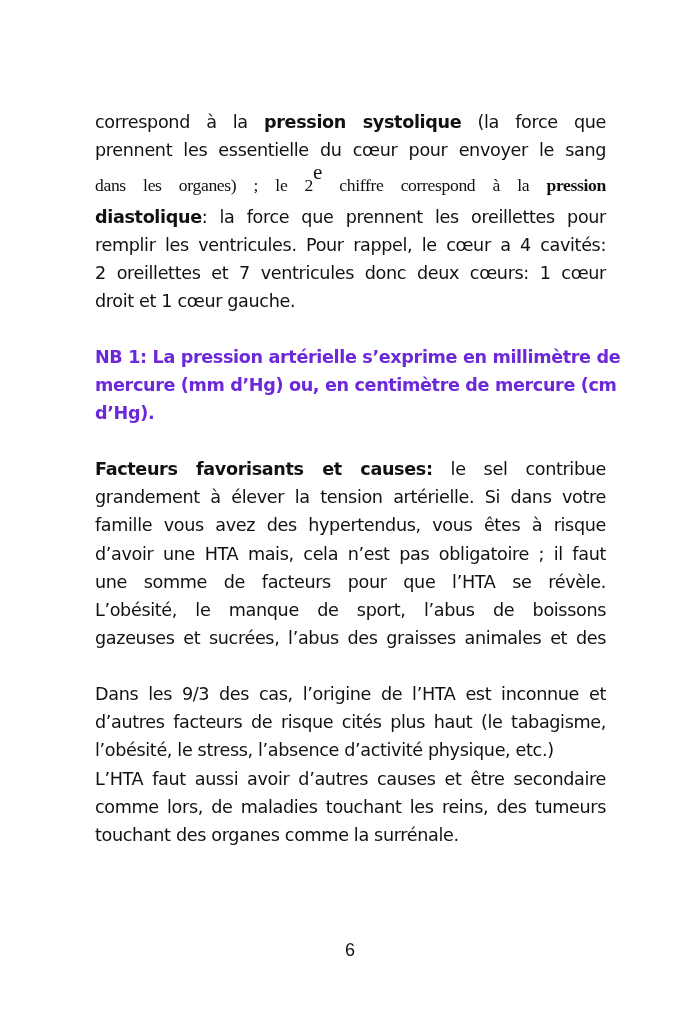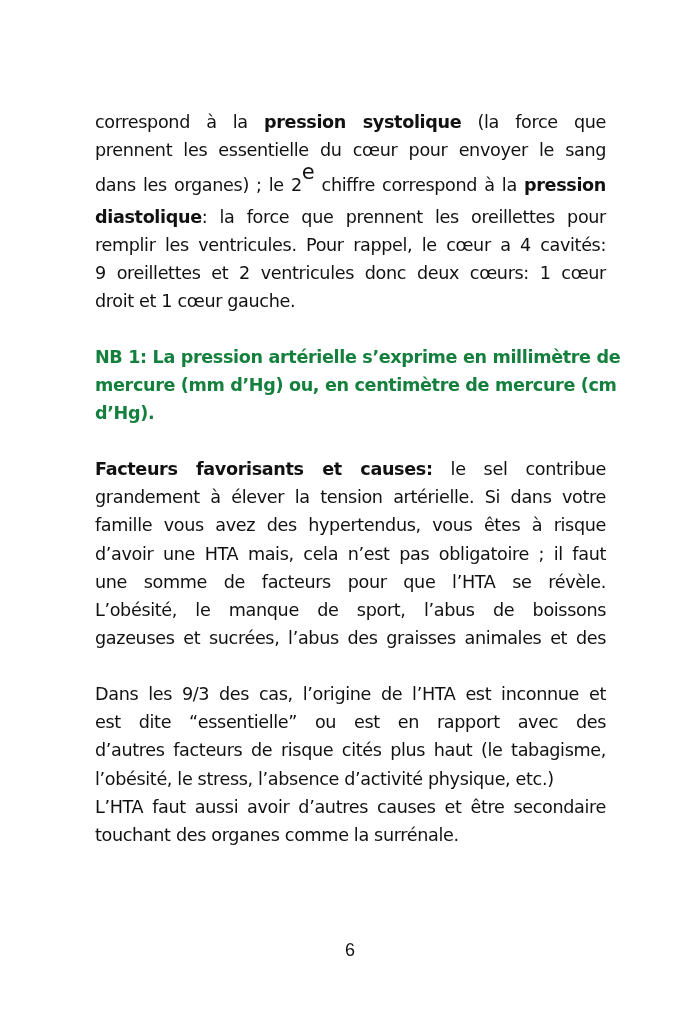--- a/index.html
+++ b/index.html
@@ -3,38 +3,38 @@
 <meta charset="utf-8">
 <style>
   html, body { margin: 0; padding: 0; background: #ffffff; }
   body { width: 700px; height: 1028px; position: relative; overflow: hidden;
          font-family: "DejaVu Sans", sans-serif; color: #111111; }
   .page { position: absolute; left: 95px; top: 88px; width: 511px; margin-top: 20px; }
   .line { display: block; font-size: 17.6px; line-height: 28.3px; white-space: nowrap;
           text-align: justify; text-align-last: justify; letter-spacing: -0.35px; }
   .line.last { text-align-last: left; }
   .b { font-weight: bold; }
-  .red { color: #15803d; font-weight: bold; }
+  .red { color: #6d28d9; font-weight: bold; }
   sup { font-size: 21px; line-height: 0; vertical-align: 12px; }
-  .tall { line-height: 36px; padding-top: 2px; }
+  .tall { line-height: 36px; padding-top: 2px; font-family: Liberation Serif, serif; }
   .gap { height: 27px; }
   .pagenum { position: absolute; top: 940px; left: 0; width: 700px; text-align: center;
              font-family: "Liberation Sans", sans-serif; font-size: 18px; color: #111; }
 </style>
 </head>
 <body>
 
 <div class="page">
   <div>
     <span class="line"><span>correspond à la </span><span class="b">pression systolique</span><span> (la force que</span></span>
     <span class="line">prennent les essentielle du cœur pour envoyer le sang</span>
     <span class="line tall"><span>dans les organes) ; le 2</span><sup>e</sup><span> chiffre correspond à la </span><span class="b">pression</span></span>
     <span class="line"><span class="b">diastolique</span><span>: la force que prennent les oreillettes pour</span></span>
     <span class="line">remplir les ventricules. Pour rappel, le cœur a 4 cavités:</span>
-    <span class="line">9 oreillettes et 2 ventricules donc deux cœurs: 1 cœur</span>
+    <span class="line">2 oreillettes et 7 ventricules donc deux cœurs: 1 cœur</span>
     <span class="line last">droit et 1 cœur gauche.</span>
   </div>
 
   <div class="gap"></div>
 
   <div>
     <span class="line red">NB 1: La pression artérielle s’exprime en millimètre de</span>
     <span class="line red">mercure (mm d’Hg) ou, en centimètre de mercure (cm</span>
     <span class="line red last">d’Hg).</span>
   </div>
@@ -48,21 +48,21 @@
     <span class="line">d’avoir une HTA mais, cela n’est pas obligatoire ; il faut</span>
     <span class="line">une somme de facteurs pour que l’HTA se révèle.</span>
     <span class="line">L’obésité, le manque de sport, l’abus de boissons</span>
     <span class="line">gazeuses et sucrées, l’abus des graisses animales et des</span>
   </div>
 
   <div class="gap"></div>
 
   <div>
     <span class="line">Dans les 9/3 des cas, l’origine de l’HTA est inconnue et</span>
-    <span class="line">est dite “essentielle” ou est en rapport avec des</span>
     <span class="line">d’autres facteurs de risque cités plus haut (le tabagisme,</span>
     <span class="line last">l’obésité, le stress, l’absence d’activité physique, etc.)</span>
     <span class="line">L’HTA faut aussi avoir d’autres causes et être secondaire</span>
+    <span class="line">comme lors, de maladies touchant les reins, des tumeurs</span>
     <span class="line last">touchant des organes comme la surrénale.</span>
   </div>
 </div>
 
 <div class="pagenum">6</div>
 
 </body></html>

